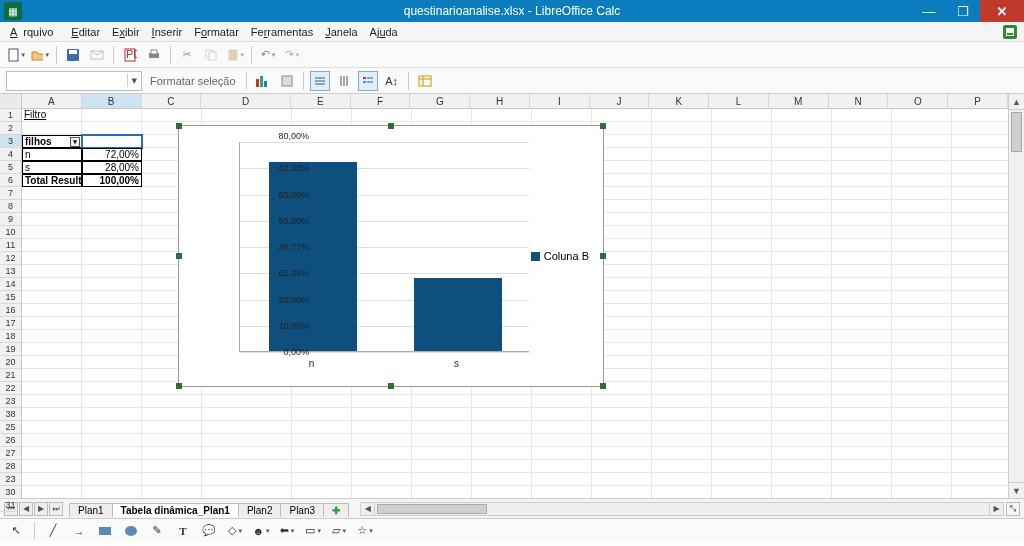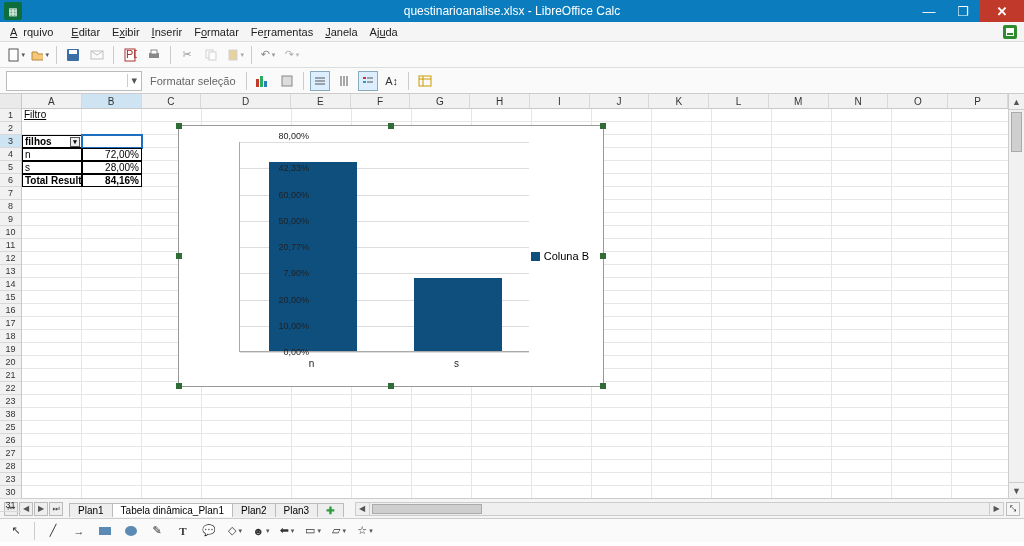--- a/index.html
+++ b/index.html
@@ -50,21 +50,21 @@
 .legend { position:absolute; right:14px; top:50%; transform:translateY(-50%); display:flex; align-items:center; gap:4px; font-size:10px;}
 .legend .sw { width:9px; height:9px; background:#0e4f7e;}
 .vscroll { width:16px; background:#f1f1f1; border-left:1px solid #ccc; position:relative;}
 .vscroll .up,.vscroll .down{height:16px;text-align:center;font-size:9px;line-height:16px;color:#555;border-bottom:1px solid #ccc;}
 .vscroll .down{position:absolute;bottom:0;left:0;right:0;border-top:1px solid #ccc;border-bottom:none;}
 .vscroll .thumb{position:absolute;top:18px;left:2px;right:2px;height:40px;background:#cfcfcf;border:1px solid #aaa;}
 .tabbar { height:20px; background:#f5f5f5; border-top:1px solid #ccc; display:flex; align-items:center; padding:0 4px; gap:0;}
 .tabnav { display:flex; gap:1px; margin-right:6px;}
 .tabnav div{width:14px;height:14px;border:1px solid #bbb;background:#eee;font-size:8px;text-align:center;line-height:12px;color:#555;}
 .tab { padding:1px 8px; border:1px solid #bbb; border-bottom:none; background:#eee; font-size:10px; position:relative; top:1px; margin-right:-1px;}
-.tab.active { background:#fff; font-weight:normal;}
+.tab.active { background:#fff; font-weight:bold;}
 .tab.add { color:#2e9c3f; font-weight:bold;}
 .hscroll { flex:1; height:14px; margin-left:6px; background:#efefef; border:1px solid #ccc; position:relative;}
 .hscroll .l,.hscroll .r{position:absolute;top:0;width:14px;height:12px;text-align:center;font-size:8px;line-height:12px;color:#555;}
 .hscroll .l{left:0;border-right:1px solid #ccc;} .hscroll .r{right:0;border-left:1px solid #ccc;}
 .hscroll .thumb{position:absolute;left:16px;top:1px;bottom:1px;width:110px;background:#cfcfcf;border:1px solid #aaa;}
 .drawbar { height:24px; background:#fafafa; border-top:1px solid #ccc; display:flex; align-items:center; padding:0 6px; gap:6px;}
 .filter-dd { position:absolute; right:1px; top:1px; width:10px; height:10px; border:1px solid #555; background:#eee; font-size:7px; text-align:center; line-height:8px;}
 svg { display:block; }
 </style>
 </head>
@@ -735,21 +735,21 @@
         <div class="cell" style="left: 870px; top: 377px; width: 60px;"></div>
         <div class="cell" style="left: 930px; top: 377px; width: 60px;"></div>
         <div class="cell " style="left: 0px; top: 0px; width: 60px; text-decoration: underline;">Filtro</div>
         <div class="cell bold bordered" style="left: 0px; top: 26px; width: 60px; position: absolute;">filhos<div class="filter-dd">▾</div></div>
         <div class="cell bold bordered selected" style="left: 60px; top: 26px; width: 60px;"></div>
         <div class="cell bordered" style="left: 0px; top: 39px; width: 60px;">n</div>
         <div class="cell bordered right" style="left: 60px; top: 39px; width: 60px;">72,00%</div>
         <div class="cell bordered" style="left: 0px; top: 52px; width: 60px;">s</div>
         <div class="cell bordered right" style="left: 60px; top: 52px; width: 60px;">28,00%</div>
         <div class="cell bold bordered" style="left: 0px; top: 65px; width: 60px;">Total Resultado</div>
-        <div class="cell bold bordered right" style="left: 60px; top: 65px; width: 60px;">84,16%</div>
+        <div class="cell bold bordered right" style="left: 60px; top: 65px; width: 60px;">100,00%</div>
       </div>
 
     <div class="chartbox">
       <div class="handle h-tl"></div>
       <div class="handle h-tm"></div>
       <div class="handle h-tr"></div>
       <div class="handle h-ml"></div>
       <div class="handle h-mr"></div>
       <div class="handle h-bl"></div>
       <div class="handle h-bm"></div>
@@ -767,21 +767,21 @@
           <div class="bar" style="left: 28.5px; width: 88px; height: 189px; bottom: 0px;"></div>
           <div class="bar" style="left: 173.5px; width: 88px; height: 73.5px; bottom: 0px;"></div>
         </div>
       <div class="legend">
         <div class="sw"></div>
         <span>Coluna B</span>
       </div>
     <div class="ylabel" style="top: 226px;">0,00%</div>
         <div class="ylabel" style="top: 199.75px;">10,00%</div>
         <div class="ylabel" style="top: 173.5px;">20,00%</div>
-        <div class="ylabel" style="top: 147.25px;">7,90%</div>
+        <div class="ylabel" style="top: 147.25px;">62,34%</div>
         <div class="ylabel" style="top: 121px;">20,77%</div>
         <div class="ylabel" style="top: 94.75px;">50,00%</div>
         <div class="ylabel" style="top: 68.5px;">60,00%</div>
         <div class="ylabel" style="top: 42.25px;">42,33%</div>
         <div class="ylabel" style="top: 10px;">80,00%</div>
         <div class="xlabel" style="left: 112.5px;">n</div>
         <div class="xlabel" style="left: 257.5px;">s</div>
       </div>
   </div>
   <div class="vscroll">

